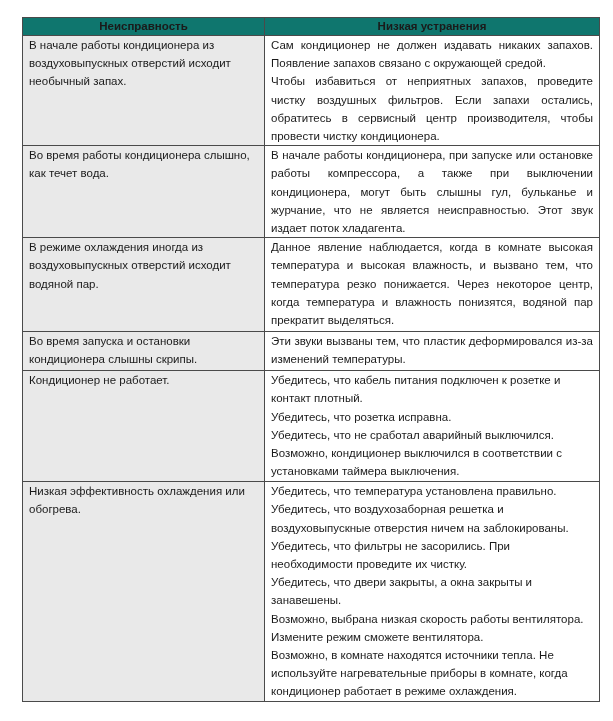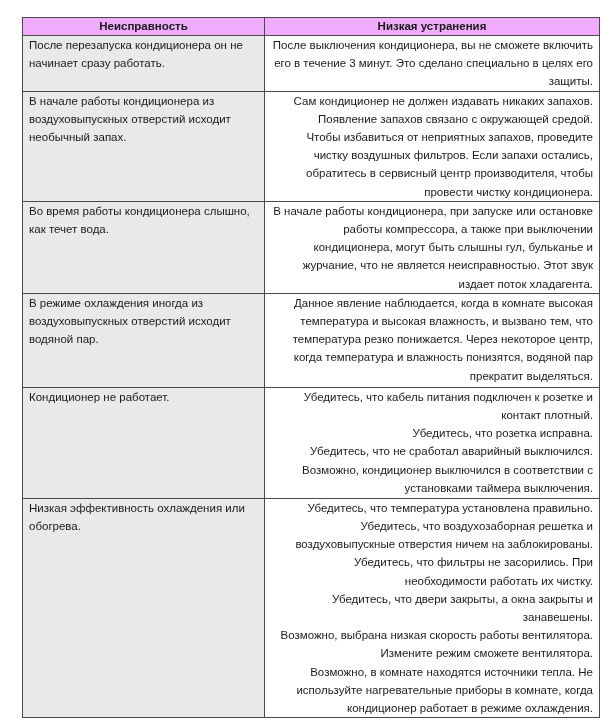--- a/index.html
+++ b/index.html
@@ -9,83 +9,83 @@
     position: absolute; left: 22px; top: 17px; width: 577px;
     border-collapse: collapse; table-layout: fixed;
     font-size: 11.5px; line-height: 18.2px;
   }
   table.trouble col.c1 { width: 242px; }
   table.trouble col.c2 { width: 335px; }
   table.trouble th, table.trouble td {
     border: 1.5px solid #4a4a4a; vertical-align: top; padding: 0 6px;
   }
   table.trouble th {
-    background: #f0abfc; font-weight: bold; text-align: center;
+    background: #0f766e; font-weight: bold; text-align: center;
     height: 17px; line-height: 17px; font-size: 11.5px; margin-left: 44px;
   }
   td.problem { background: #e9e9e9; text-align: left; padding-top: 1px; }
   td.solution { background: #ffffff; text-align: justify; padding-top: 1px; }
   td.solution.left { text-align: left; }
-  .line { display: block; text-align: right; }
+  .line { display: block; }
 </style>
 </head>
 <body>
 
 <table class="trouble">
   <colgroup>
       <col class="c1">
       <col class="c2">
     </colgroup>
   <thead>
     <tr>
       <th>Неисправность</th>
       <th>Низкая устранения</th>
     </tr>
   </thead>
   <tbody>
-    <tr style="height:43px">
-      <td class="problem">После перезапуска кондиционера он не начинает сразу работать.</td>
-      <td class="solution">
-        <span class="line">После выключения кондиционера, вы не сможете включить его в течение 3 минут. Это сделано специально в целях его защиты.</span>
-      </td>
-    </tr>
     <tr style="height:106px">
       <td class="problem">В начале работы кондиционера из воздуховыпускных отверстий исходит необычный запах.</td>
       <td class="solution">
         <span class="line">Сам кондиционер не должен издавать никаких запахов. Появление запахов связано с окружающей средой.</span>
         <span class="line">Чтобы избавиться от неприятных запахов, проведите чистку воздушных фильтров. Если запахи остались, обратитесь в сервисный центр производителя, чтобы провести чистку кондиционера.</span>
       </td>
     </tr>
     <tr style="height:76px">
       <td class="problem">Во время работы кондиционера слышно, как течет вода.</td>
       <td class="solution">
         <span class="line">В начале работы кондиционера, при запуске или остановке работы компрессора, а также при выключении кондиционера, могут быть слышны гул, бульканье и журчание, что не является неисправностью. Этот звук издает поток хладагента.</span>
       </td>
     </tr>
     <tr style="height:94px">
       <td class="problem">В режиме охлаждения иногда из воздуховыпускных отверстий исходит водяной пар.</td>
       <td class="solution">
         <span class="line">Данное явление наблюдается, когда в комнате высокая температура и высокая влажность, и вызвано тем, что температура резко понижается. Через некоторое центр, когда температура и влажность понизятся, водяной пар прекратит выделяться.</span>
       </td>
     </tr>
+    <tr style="height:39px">
+      <td class="problem">Во время запуска и остановки кондиционера слышны скрипы.</td>
+      <td class="solution">
+        <span class="line">Эти звуки вызваны тем, что пластик деформировался из-за изменений температуры.</span>
+      </td>
+    </tr>
     <tr style="height:111px">
       <td class="problem">Кондиционер не работает.</td>
       <td class="solution left">
         <span class="line">Убедитесь, что кабель питания подключен к розетке и контакт плотный.</span>
         <span class="line">Убедитесь, что розетка исправна.</span>
         <span class="line">Убедитесь, что не сработал аварийный выключился.</span>
         <span class="line">Возможно, кондиционер выключился в соответствии с установками таймера выключения.</span>
       </td>
     </tr>
     <tr style="height:201px">
       <td class="problem">Низкая эффективность охлаждения или обогрева.</td>
       <td class="solution left">
         <span class="line">Убедитесь, что температура установлена правильно.</span>
         <span class="line">Убедитесь, что воздухозаборная решетка и воздуховыпускные отверстия ничем на заблокированы.</span>
-        <span class="line">Убедитесь, что фильтры не засорились. При необходимости работать их чистку.</span>
+        <span class="line">Убедитесь, что фильтры не засорились. При необходимости проведите их чистку.</span>
         <span class="line">Убедитесь, что двери закрыты, а окна закрыты и занавешены.</span>
         <span class="line">Возможно, выбрана низкая скорость работы вентилятора.</span>
         <span class="line">Измените режим сможете вентилятора.</span>
         <span class="line">Возможно, в комнате находятся источники тепла. Не используйте нагревательные приборы в комнате, когда кондиционер работает в режиме охлаждения.</span>
       </td>
     </tr>
   </tbody>
 </table>
 
 </body></html>

